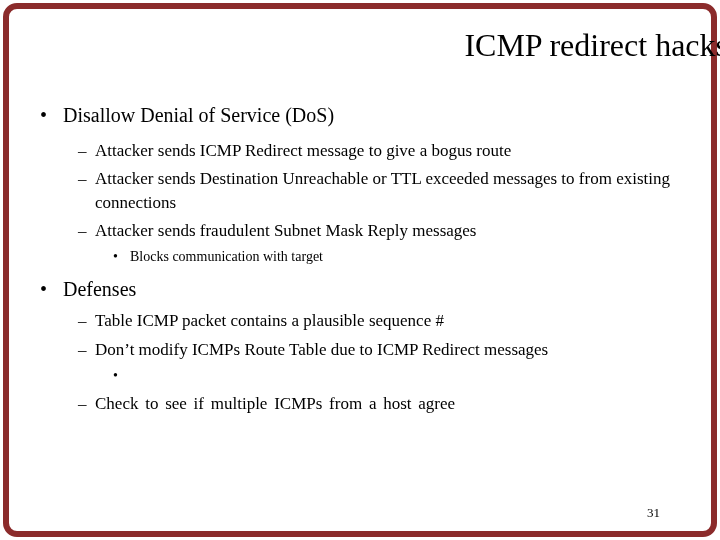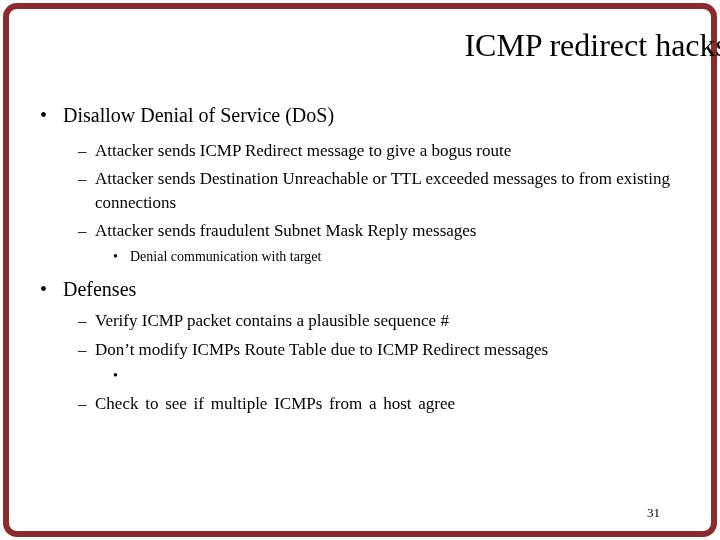--- a/index.html
+++ b/index.html
@@ -86,31 +86,31 @@
       <span class="text">Attacker sends Destination Unreachable or TTL exceeded messages to from existing connections</span>
     </div>
 
     <div class="row l2 mb5">
       <span class="marker">–</span>
       <span class="text">Attacker sends fraudulent Subnet Mask Reply messages</span>
     </div>
 
     <div class="row l3 mb11">
       <span class="marker">•</span>
-      <span class="text">Denial communication with target</span>
+      <span class="text">Blocks communication with target</span>
     </div>
 
     <div class="row l1 mb8">
       <span class="marker">•</span>
       <span class="text">Defenses</span>
     </div>
 
     <div class="row l2 mb5">
       <span class="marker">–</span>
-      <span class="text">Verify ICMP packet contains a plausible sequence #</span>
+      <span class="text">Table ICMP packet contains a plausible sequence #</span>
     </div>
 
     <div class="row l2 mb5">
       <span class="marker">–</span>
       <span class="text">Don’t modify ICMPs Route Table due to ICMP Redirect messages</span>
     </div>
 
     <div class="row l3 mb7">
       <span class="marker">•</span>
     </div>

